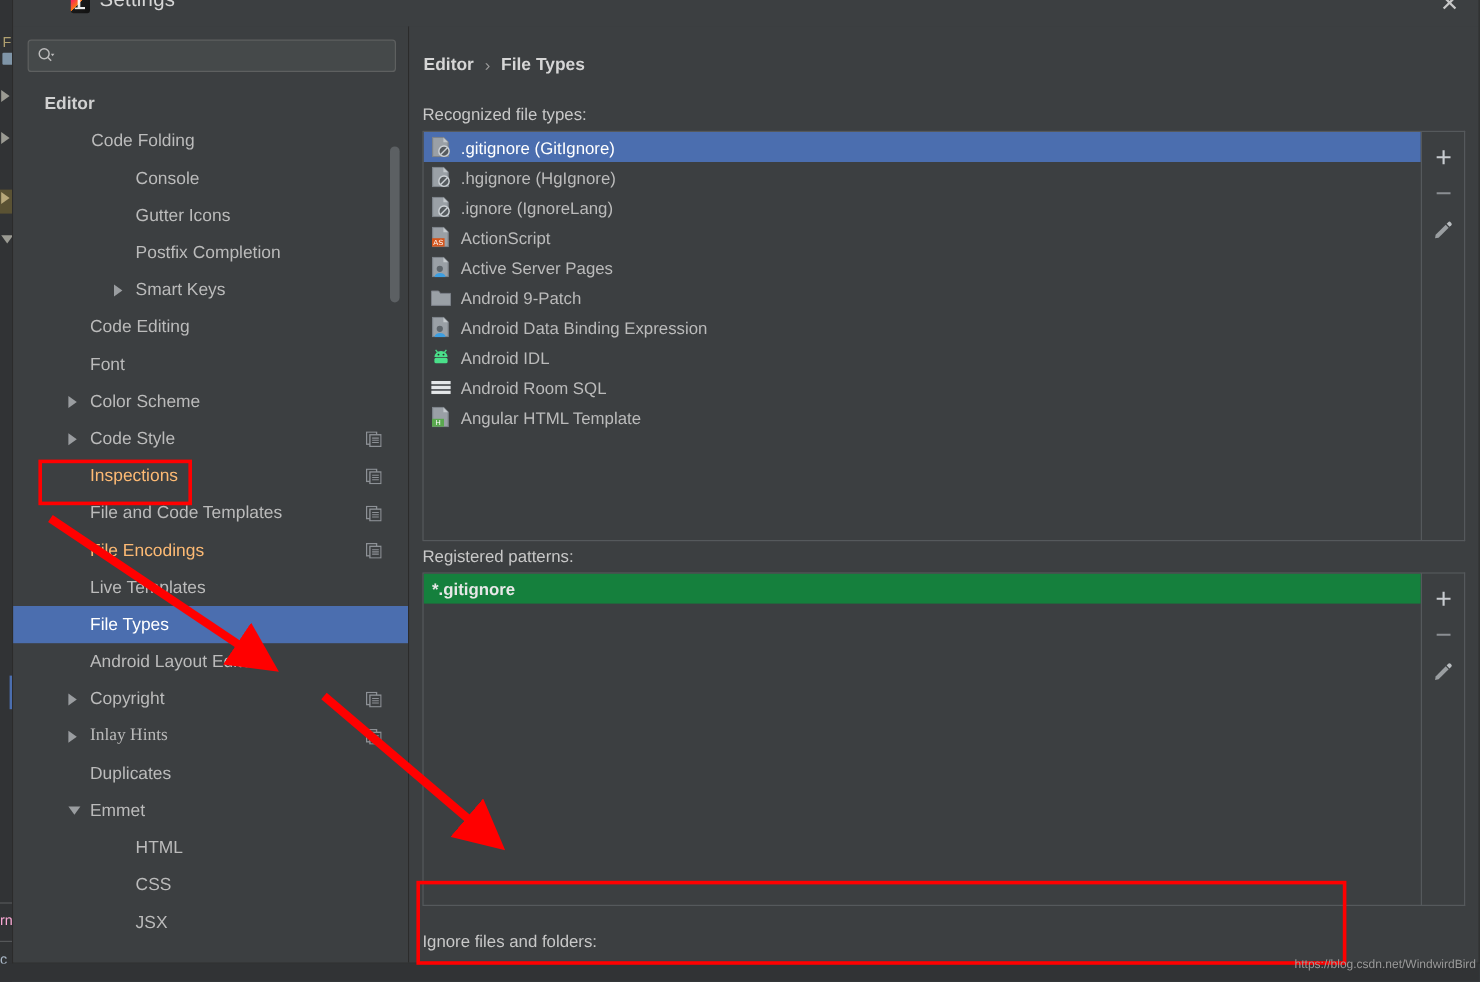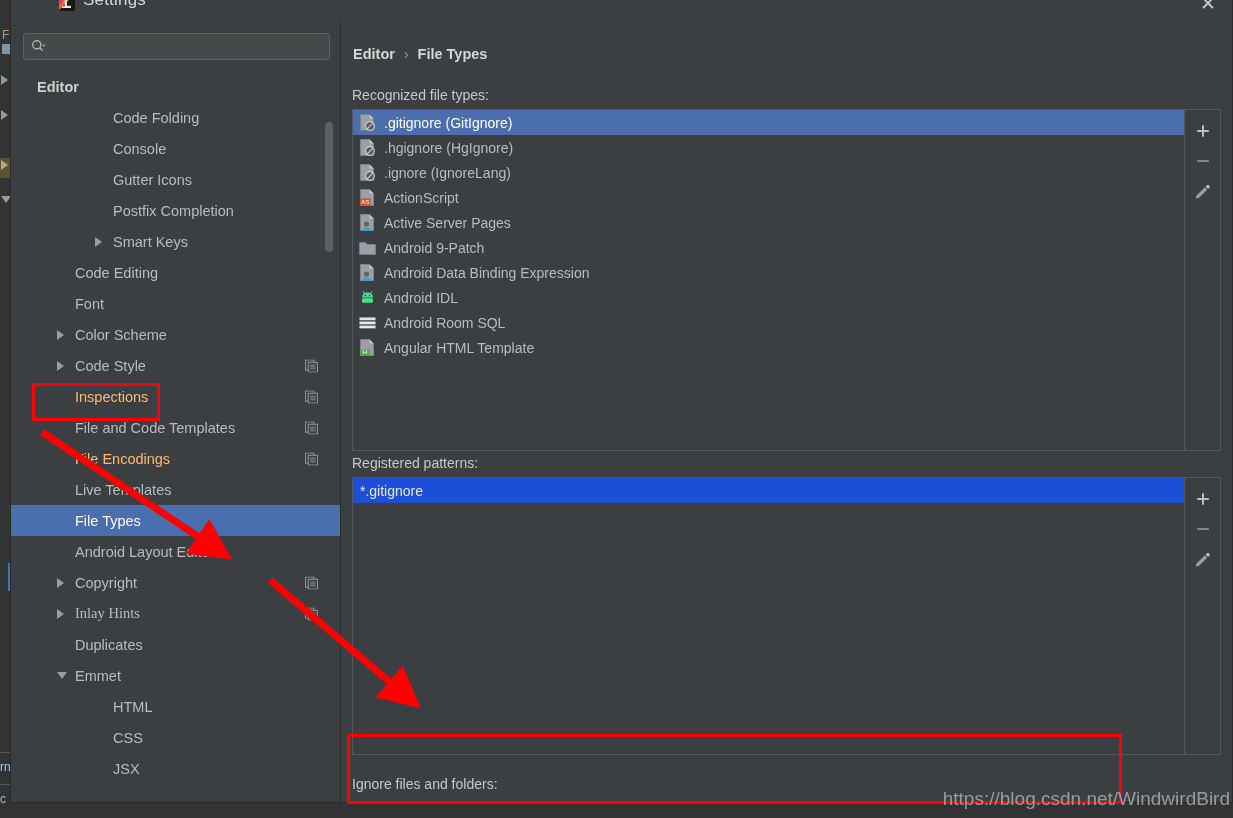--- a/index.html
+++ b/index.html
@@ -49,21 +49,21 @@
   #bg-ide .bg-blue-sel {
     position: absolute; left: 8px; top: 563px; width: 12px; height: 28px;
     background: #4b6eaf;
   }
   #bg-ide .bg-cyan-dot {
     position: absolute; left: 15px; top: 53px; width: 4px; height: 5px;
     background: #49b7c9;
   }
   #bg-ide .bg-text-rn {
     position: absolute; left: 0px; top: 760px;
-    font-size: 12px; color: #7dd3fc;
+    font-size: 12px; color: #f9a8d4;
   }
   #bg-ide .bg-text-c {
     position: absolute; left: 0px; top: 792px;
     font-size: 12px; color: #a9b7c6;
   }
   #bg-ide .bg-hline {
     position: absolute; left: 0; top: 752px; width: 40px; height: 1px;
     background: #555759;
   }
   #bg-ide .bg-hline2 {
@@ -202,21 +202,21 @@
   }
   .ft-row.selected { background: #4b6eaf; color: #ffffff; }
   .ft-row .ft-icon {
     width: 17px; height: 17px; margin-right: 8px; flex: none;
     position: relative;
   }
   .pattern-row {
     height: 25px; display: flex; align-items: center;
     padding-left: 7px; font-size: 14px; color: #bbbbbb; cursor: pointer;
   }
-  .pattern-row.selected { background: #1d4ed8; color: #e8e8e8; }
+  .pattern-row.selected { background: #15803d; color: #e8e8e8; font-weight: bold; }
 
   
   .action-strip {
     width: 36px; flex: none;
     background: #3c3f41;
     border: 1px solid #55595c; border-left: none;
     display: flex; flex-direction: column; align-items: center;
     padding-top: 6px;
   }
   .action-btn {
@@ -242,21 +242,21 @@
   .annot { position: absolute; pointer-events: none; }
   .annot-box { border: 3px solid #ff0000; }
   #annot-codestyle { left: 32px; top: 383px; width: 128px; height: 38px; }
   #annot-ignore { left: 347px; top: 734px; width: 775px; height: 70px; }
 
   #annot-arrow-1, #annot-arrow-2 { left: 0; top: 0; width: 1233px; height: 818px; }
 
   
   #watermark {
     position: absolute; right: 3px; bottom: 8px;
-    font-size: 19px; color: #9a9a9a;
+    font-size: 10px; color: #9a9a9a;
   }
   #bottom-strip {
     position: absolute; left: 0; bottom: 0; width: 1233px; height: 15px;
     background: #313335;
   }
 </style>
 </head>
 <body>
 
 <div id="bg-ide">
@@ -295,21 +295,21 @@
             <polygon points="12.1,6.2 15.3,6.2 13.7,8.3" fill="#bdbdbd"></polygon>
           </svg>
           <input id="search-input" type="text" placeholder="" style="">
         </div>
       </div>
       <div id="tree">
           <div class="tree-row group">
             <span class="label" style="margin-left: 26px;">Editor</span>
           </div>
           <div class="tree-row">
-            <span class="label" style="margin-left: 102px;">Code Folding</span>
+            <span class="label" style="margin-left: 65px;">Code Folding</span>
           </div>
           <div class="tree-row">
             <span class="label" style="margin-left: 102px;">Console</span>
           </div>
           <div class="tree-row">
             <span class="label" style="margin-left: 102px;">Gutter Icons</span>
           </div>
           <div class="tree-row">
             <span class="label" style="margin-left: 102px;">Postfix Completion</span>
           </div>

